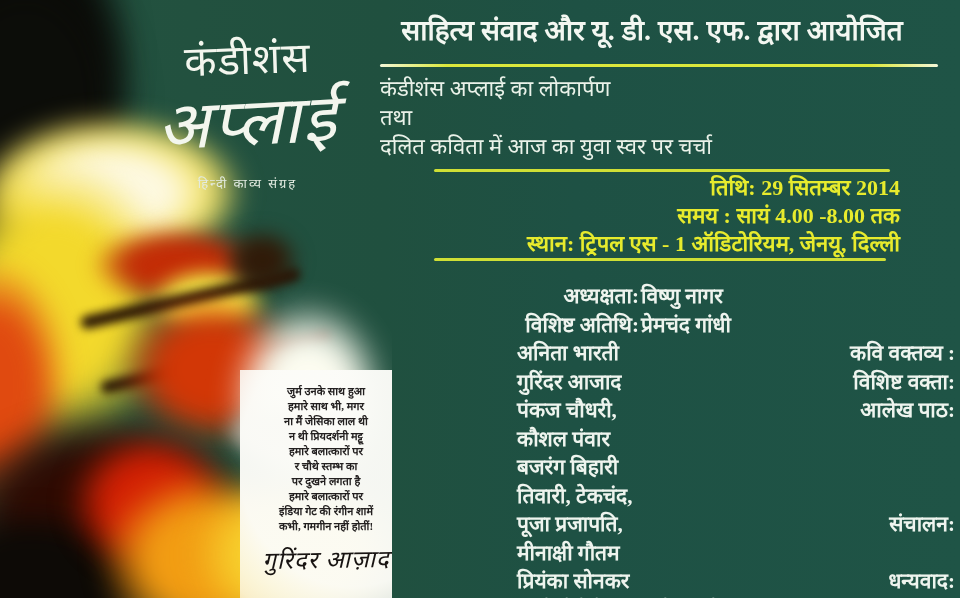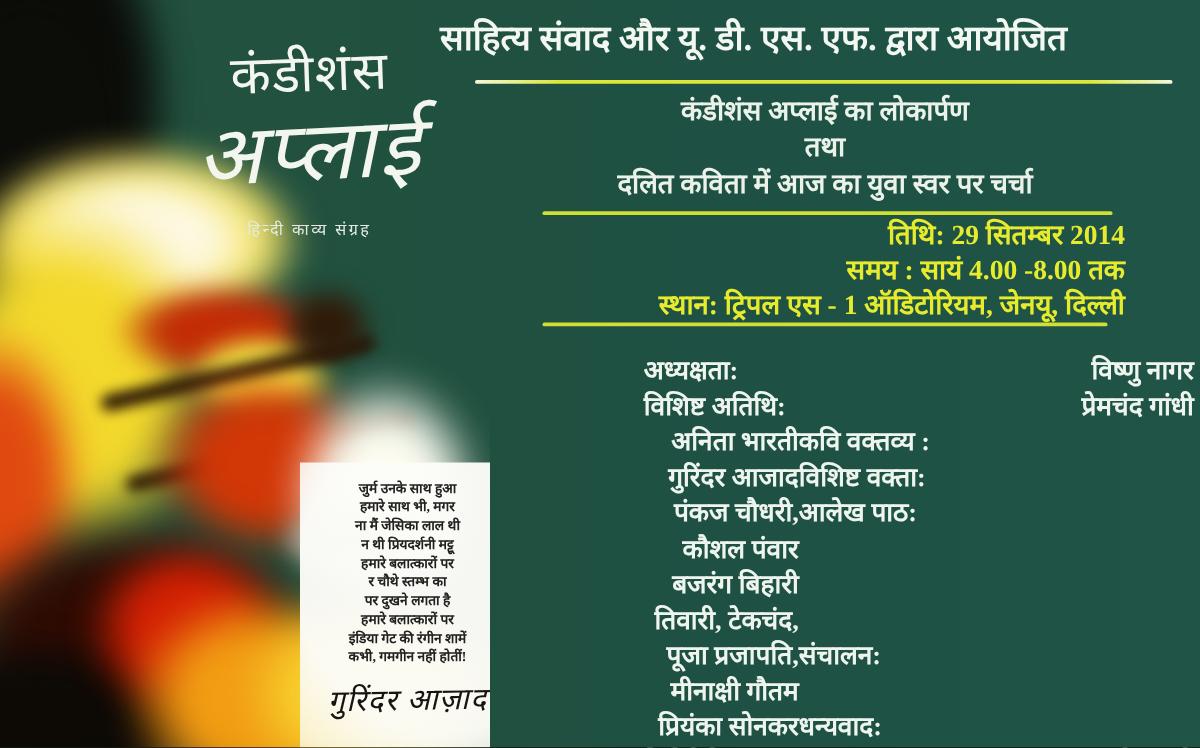--- a/index.html
+++ b/index.html
@@ -43,36 +43,36 @@
 
   .poem-box{
     position:absolute;left:240px;top:370px;width:172px;height:228px;
     background:radial-gradient(120% 100% at 65% 40%,rgba(252,252,248,.97) 55%,rgba(252,252,248,.78) 78%,rgba(252,252,248,.30));
     text-align:center;
   }
   .poem{padding-top:14px;font-size:11px;line-height:15px;color:#232020;font-weight:bold;}
   .signature{margin-top:8px;font-size:24px;font-style:italic;color:#181412;transform:rotate(-1deg);letter-spacing:1px;}
 
   
-  .org-line{position:absolute;left:352px;top:10px;width:600px;font-size:28px;font-weight:bold;color:#f3f7f1;}
+  .org-line{position:absolute;left:352px;top:10px;width:600px;text-align:center;font-size:28px;font-weight:bold;color:#f3f7f1;}
   .rule{position:absolute;height:3px;border-radius:2px;}
   .rule-top{left:380px;top:64px;width:558px;background:linear-gradient(90deg,#f4f7d8,#dce73c 12%,#dce73c 88%,#f4f7d8);}
   .rule-mid{left:434px;top:169px;width:456px;background:#cfdf35;}
   .rule-bot{left:434px;top:258px;width:452px;background:#cfdf35;}
 
-  .event-lines{position:absolute;left:380px;top:74px;width:560px;text-align:center;font-size:22px;line-height:29px;font-weight:bold;color:#eaf2e9;}
+  .event-lines{position:absolute;left:380px;top:74px;width:560px;font-size:22px;line-height:29px;font-weight:normal;color:#eaf2e9;}
   .detail-lines{position:absolute;left:420px;top:174px;width:480px;text-align:right;font-size:22px;line-height:28px;font-weight:bold;color:#e7eb2d;}
 
   .program{
     position:absolute;left:515px;top:282px;width:440px;
     display:grid;grid-template-columns:124px auto;column-gap:0;
     font-size:21px;line-height:28.5px;font-weight:bold;color:#eef4ee;
   }
-  .program .lbl{white-space:nowrap;}
-  .program .val{padding-left:2px;text-align:right;}
+  .program .lbl{white-space:nowrap;text-align:right;}
+  .program .val{padding-left:2px;}
 </style>
 </head>
 <body>
 
 <div class="poster">
 
   <div class="cover">
     <div class="b b-hair"></div>
     <div class="b b-hair2"></div>
     <div class="b b-forehead"></div>

